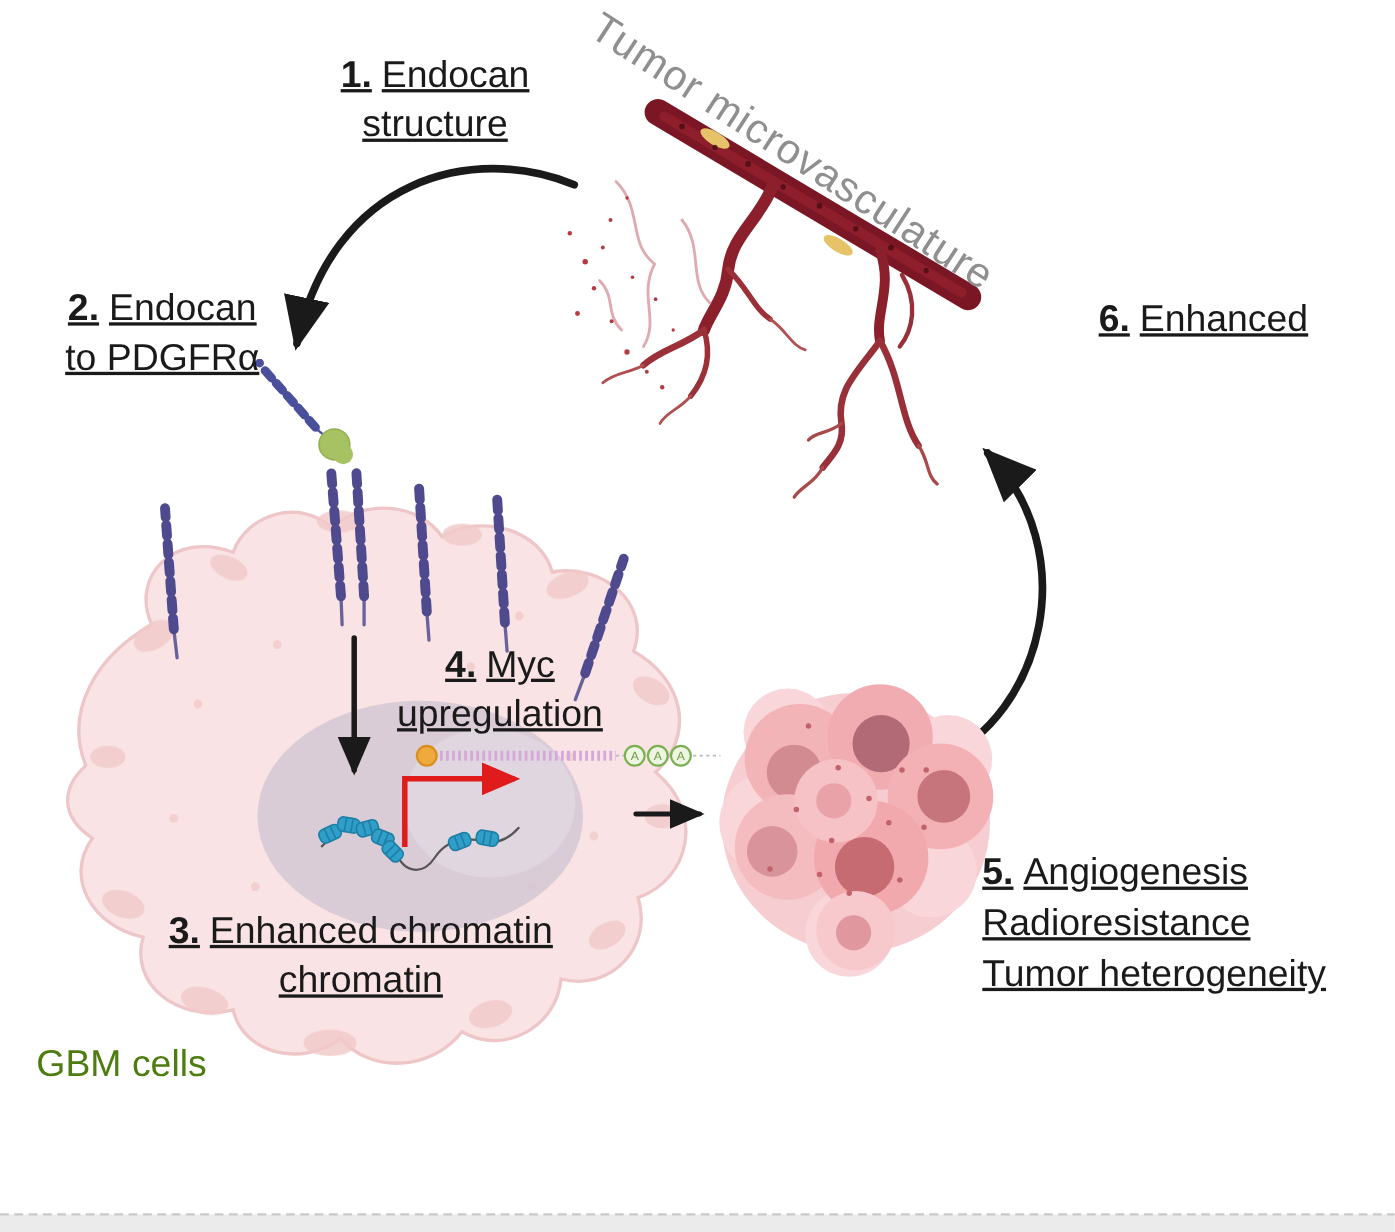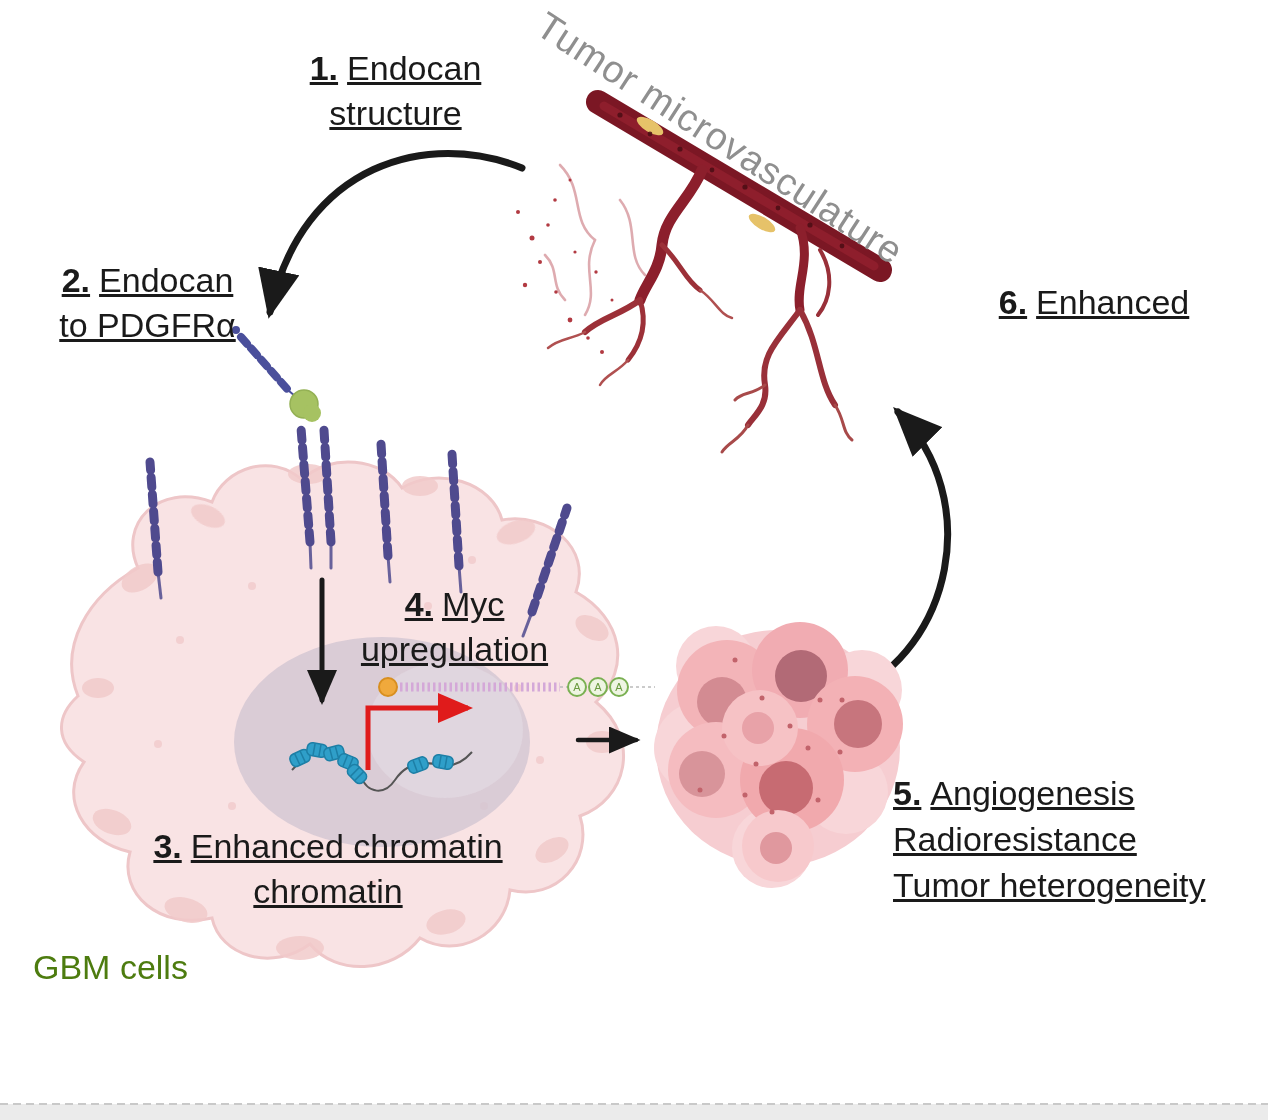--- a/index.html
+++ b/index.html
@@ -294,17 +294,17 @@
   </div>
 
   <div class="gbm">GBM cells</div>
 
   <div class="label" style="left:893px;top:770px;width:378px;line-height:46px">
     <div><span class="num">5.</span><span>Angiogenesis</span></div>
     <div>Radioresistance</div>
     <div>Tumor heterogeneity</div>
   </div>
 
-  <div class="label center" style="left:920px;top:280px;width:348px">
+  <div class="label center" style="left:920px;top:268px;width:348px">
     <div><span class="num">6.</span><span>Enhanced</span></div>
   </div>
 
 </div>
 
 </body></html>

